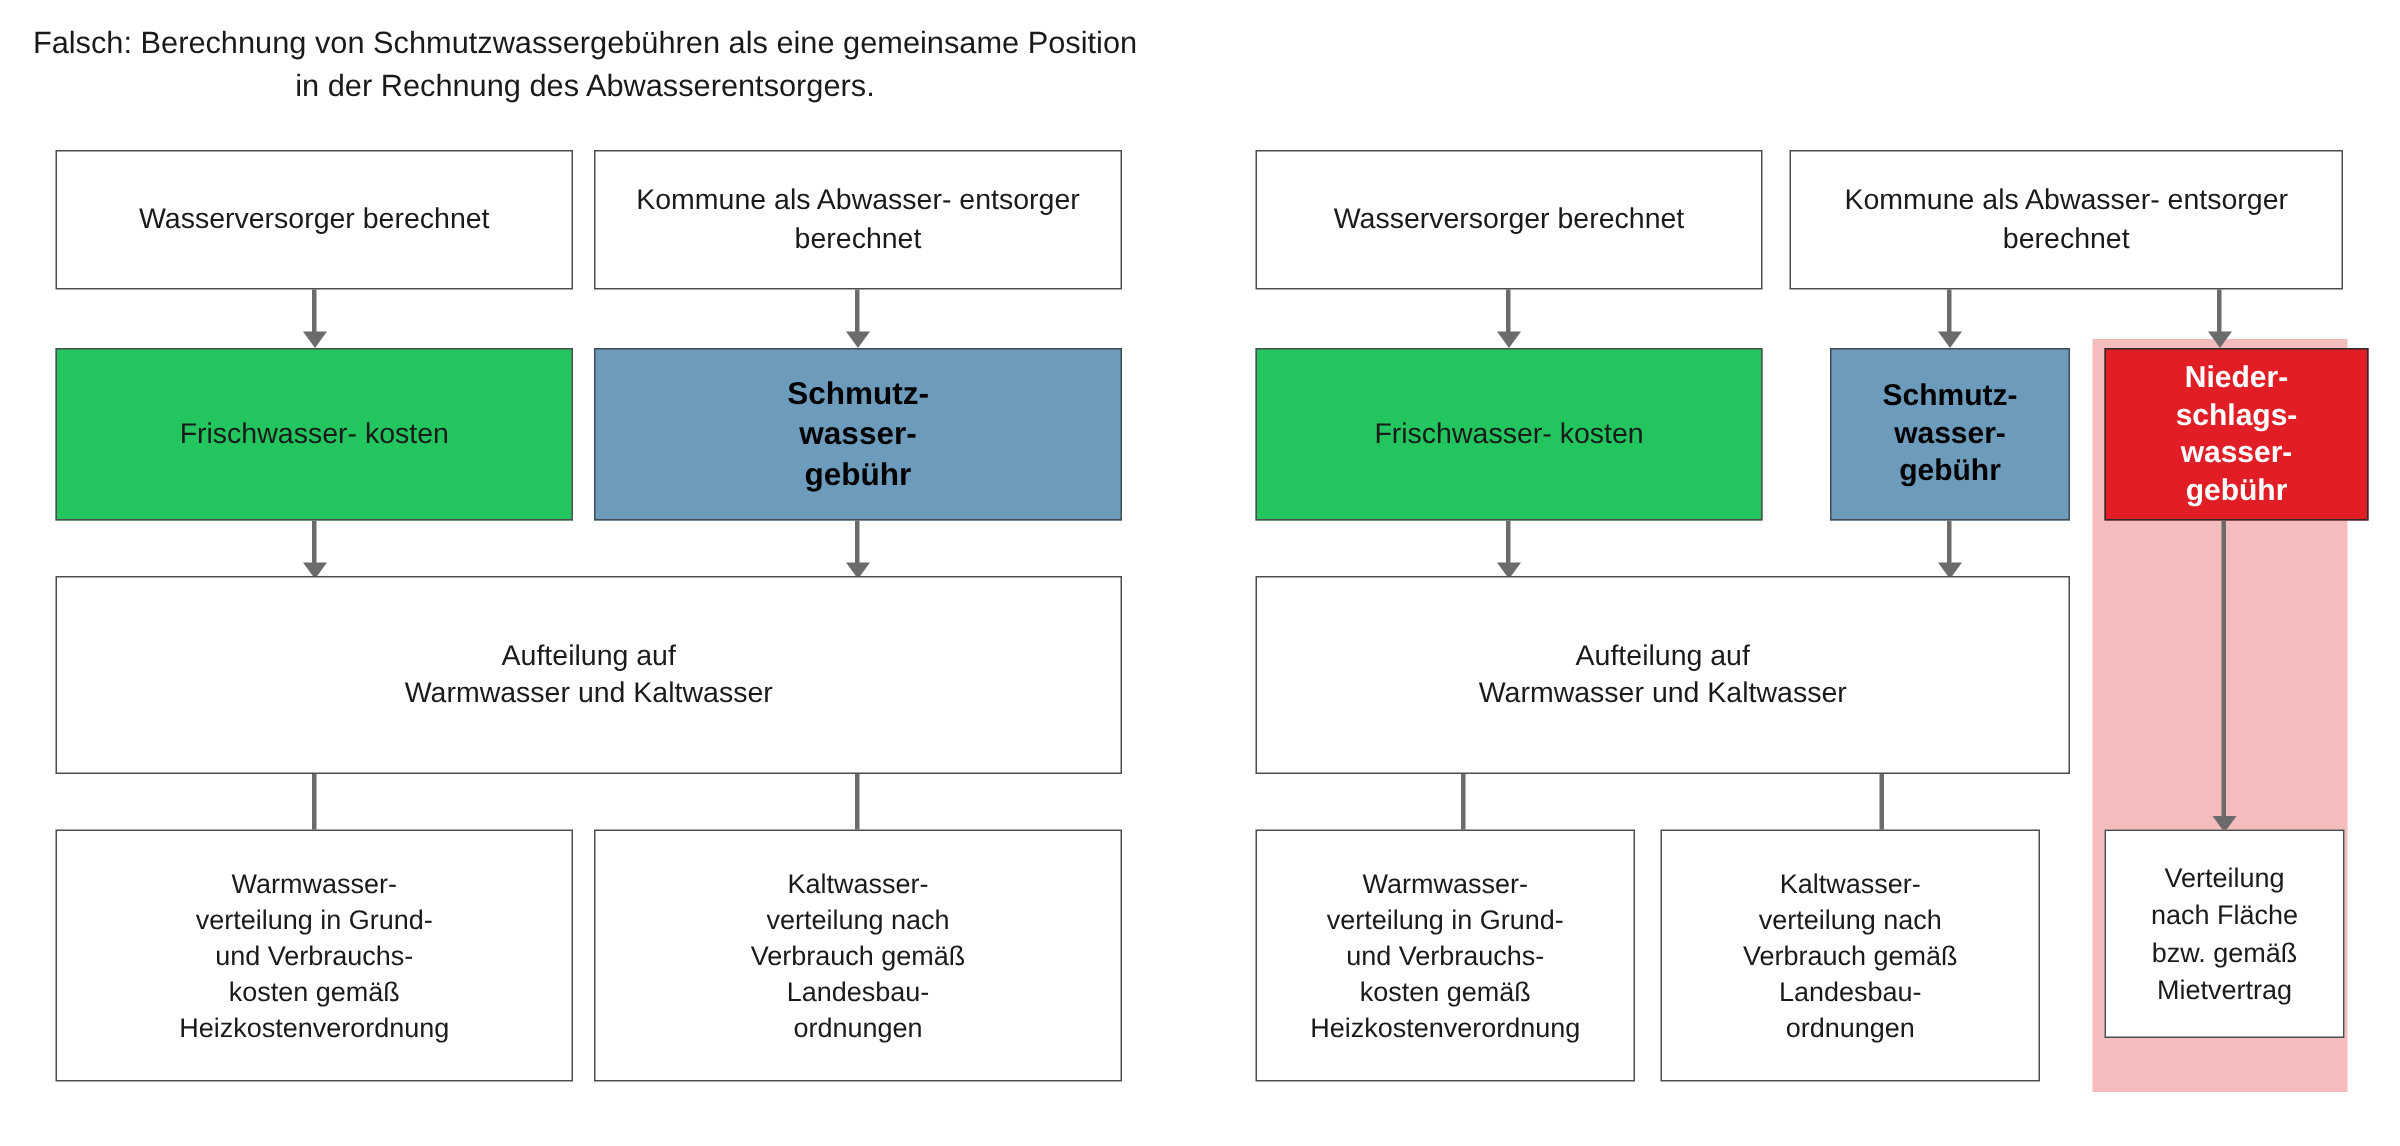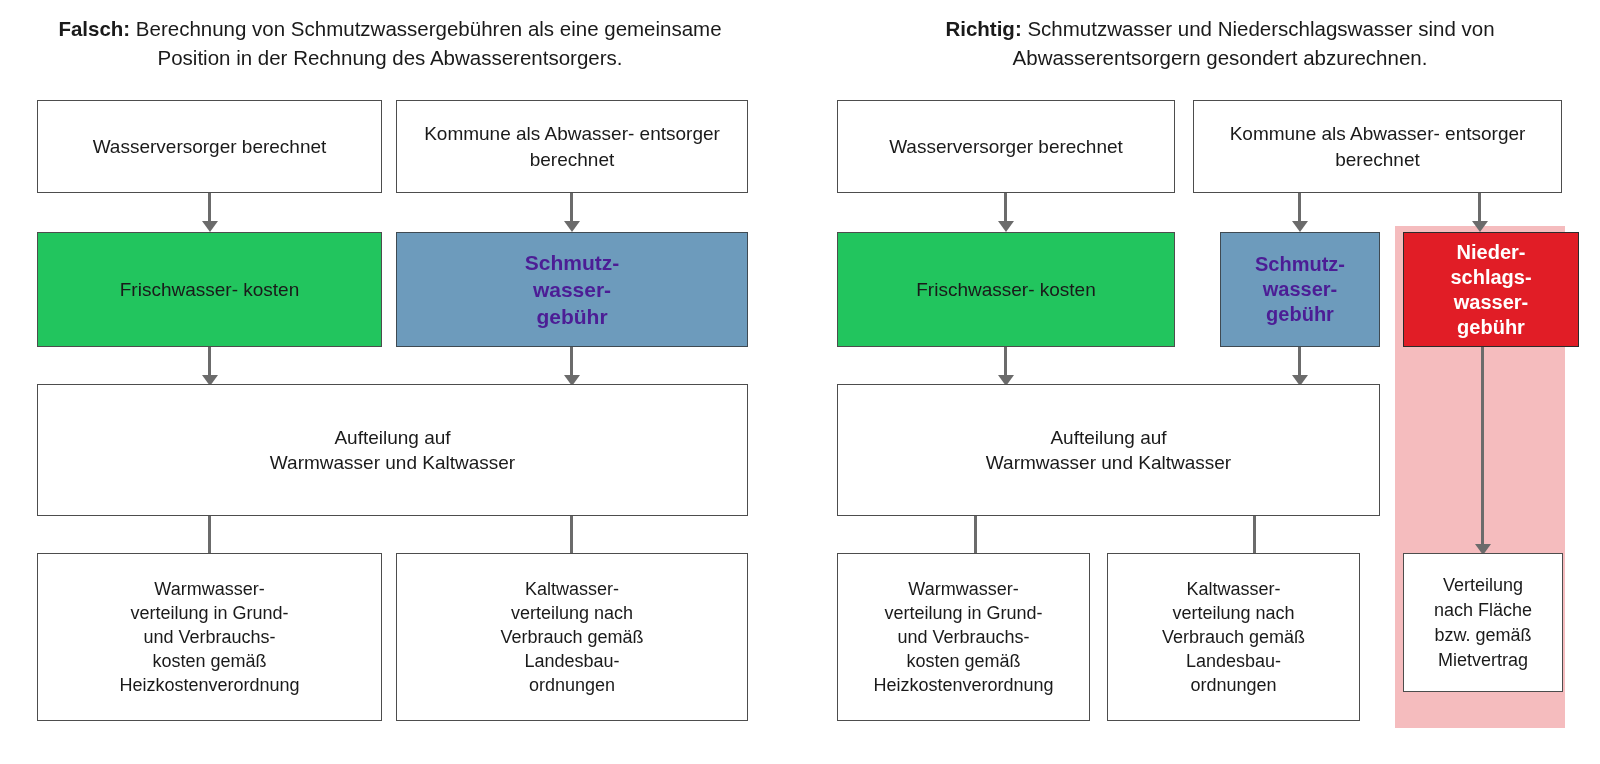--- a/index.html
+++ b/index.html
@@ -28,38 +28,38 @@
     position: absolute;
     top: 14px;
     text-align: center;
     font-size: 20.5px;
     line-height: 29px;
     color: #1a1a1a;
     font-family: "Liberation Sans", sans-serif;
   }
   #caption-left  { left: 20px;  width: 740px; }
   #caption-right { left: 50px;  width: 740px; }
-  .caption b { font-weight: bold; }
+  .caption b { font-weight: normal; }
 
   .node {
     position: absolute;
     box-sizing: border-box;
     border: 1.6px solid #4d4d4d;
     background: #ffffff;
     display: flex;
     align-items: center;
     justify-content: center;
     text-align: center;
     font-size: 19px;
     line-height: 25.5px;
     color: #1a1a1a;
     padding: 2px 6px;
   }
   .node.light  { background: #22c55e; }
-  .node.blue   { background: #6d9bbc; color: #4c1d95; font-weight: bold; font-size: 21px; line-height: 27px; border-color: #3f4a52; }
+  .node.blue   { background: #6d9bbc; color: #000000; font-weight: bold; font-size: 21px; line-height: 27px; border-color: #3f4a52; }
   .node.red    { background: #e11d26; color: #ffffff; font-weight: bold; font-size: 20px; line-height: 25px; border-color: #2b2b2b; }
   .node.small  { font-size: 18px; line-height: 24px; }
   .node.narrow { font-size: 18px; line-height: 25px; }
 
   .band {
     position: absolute;
     background: #f5bcbe;
   }
 
   .arrow {
@@ -143,23 +143,20 @@
 
   <div class="node small" style="left:396px; top:553px; width:352px; height:168px; white-space:pre-line;">Kaltwasser-
 verteilung nach
 Verbrauch gemäß
 Landesbau-
 ordnungen</div>
 </div>
 
 <div class="panel" id="panel-right">
 
-  <div class="caption" id="caption-right">
-    <b>Richtig:</b><span> Schmutzwasser und Niederschlagswasser sind von Abwasserentsorgern gesondert abzurechnen.</span>
-  </div>
 
   <div class="band" style="left:595px; top:226px; width:170px; height:502px;"></div>
 
   <div class="node" style="left:37px; top:100px; width:338px; height:93px;">Wasserversorger
 berechnet</div>
 
   <div class="node" style="left:393px; top:100px; width:369px; height:93px;">Kommune als Abwasser-
 entsorger berechnet</div>
 
   <div class="arrow" style="left:198px; top:193px; height:40px;">

